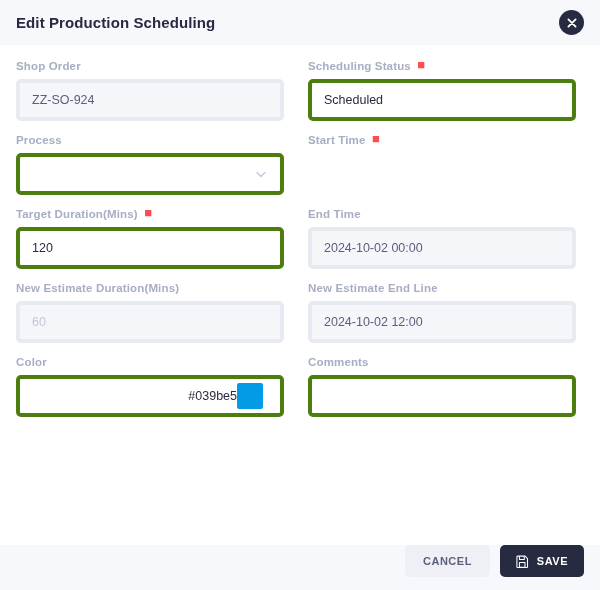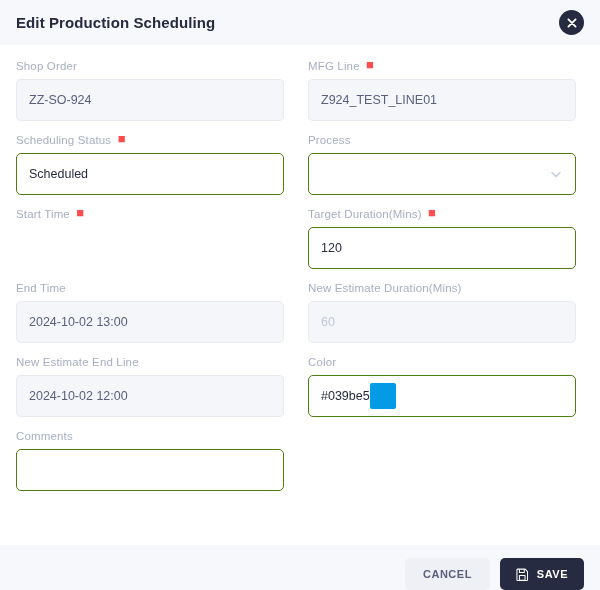--- a/index.html
+++ b/index.html
@@ -73,34 +73,35 @@
   .field {
     margin-bottom: 12px;
   }
   .field-label {
     font-size: 11.5px;
     color: #a7aec3;
     margin-bottom: 6px;
     display: block;
     line-height: 14px;
     letter-spacing: 0.15px;
+    font-weight: bold;
   }
   .req {
     color: #ff4d4f;
     font-size: 13px;
     line-height: 10px;
     margin-left: 3px;
     vertical-align: top;
     position: relative;
     top: 1px;
   }
   .control {
     height: 42px;
     box-sizing: border-box;
-    border: 1px solid #4d7c0f;
+    border: 4px solid #4d7c0f;
     border-radius: 5px;
     display: flex;
     align-items: center;
     padding: 0 12px;
     font-size: 12.5px;
     color: #272b41;
     background: #ffffff;
     width: 100%;
     font-family: "Liberation Sans", sans-serif;
     position: relative;
@@ -123,37 +124,37 @@
   .select-control {
     justify-content: space-between;
   }
   .chev {
     color: #c5cbdd;
     display: flex;
     align-items: center;
   }
 
   .color-control {
-    justify-content: flex-start;
+    justify-content: flex-end;
     padding-right: 17px;
   }
   .color-swatch {
     width: 26px;
     height: 26px;
     border-radius: 2px;
     flex-shrink: 0;
   }
 
   
   .modal-footer {
     height: 45px;
     min-height: 45px;
     background: #f7f8fc;
     display: flex;
-    align-items: flex-end;
+    align-items: flex-start;
     justify-content: flex-end;
     padding: 0 16px;
     gap: 10px;
     box-sizing: border-box;
   }
   .btn {
     height: 32px;
     border-radius: 5px;
     border: none;
     font-size: 11px;
@@ -200,29 +201,20 @@
       <div class="field">
         <label class="field-label">
           <span>Shop Order</span>
         </label>
         <div class="control disabled">
           <span class="value">ZZ-SO-924</span>
         </div>
       </div>
 
 
-      <div class="field">
-        <label class="field-label">
-          <span>MFG Line</span>
-          <span class="req">■</span>
-        </label>
-        <div class="control disabled">
-          <span class="value">Z924_TEST_LINE01</span>
-        </div>
-      </div>
 
       <div class="field">
         <label class="field-label">
           <span>Scheduling Status</span>
           <span class="req">■</span>
         </label>
         <div class="control">
           <span class="value">Scheduled</span>
         </div>
       </div>
@@ -256,21 +248,21 @@
         <div class="control">
           <span class="value">120</span>
         </div>
       </div>
 
       <div class="field">
         <label class="field-label">
           <span>End Time</span>
         </label>
         <div class="control disabled">
-          <span class="value">2024-10-02 13:00</span>
+          <span class="value">2024-10-02 00:00</span>
         </div>
       </div>
 
       <div class="field">
         <label class="field-label">
           <span>New Estimate Duration(Mins)</span>
         </label>
         <div class="control disabled placeholder-only">
           <span class="value">60</span>
         </div>

